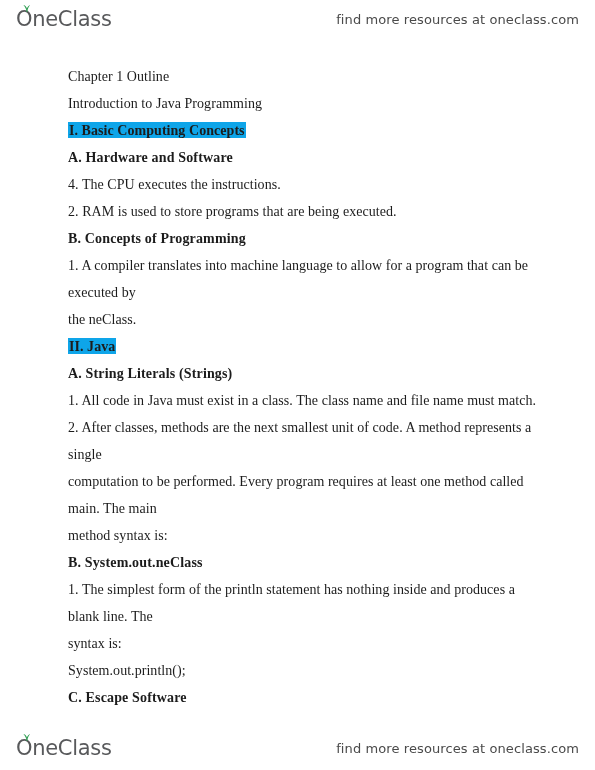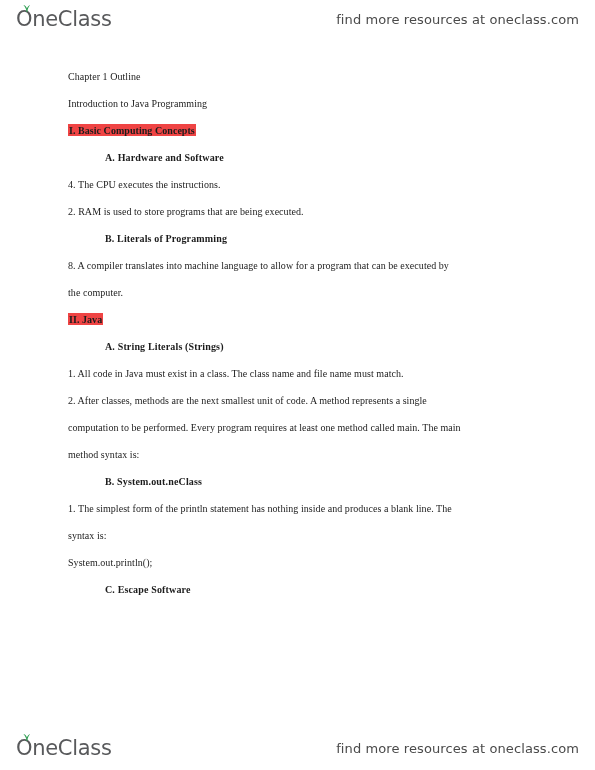--- a/index.html
+++ b/index.html
@@ -63,33 +63,32 @@
   }
 
   
   .doc {
     position: absolute;
     left: 68px;
     top: 63px;
     width: 470px;
   }
   .line {
-    font-size: 10px;
+    font-size: 14px;
     line-height: 27px;
     color: #1c1c1c;
     white-space: pre-wrap;
     letter-spacing: 0.05px;
   }
   .line.bold {
     font-weight: bold;
     letter-spacing: 0.15px;
-    margin-left: 37px;
   }
   .hl {
-    background: #ef4444;
+    background: #0ea5e9;
     font-weight: bold;
     padding: 1px 1px 0 1px;
     box-decoration-break: clone;
     -webkit-box-decoration-break: clone;
   }
   .tofu {
     display: inline-block;
     width: 5px;
     height: 9px;
     border: 1px solid #2a2a2a;
@@ -113,23 +112,23 @@
   <div class="promo">find more resources at oneclass.com</div>
 </div>
 
 <div class="doc">
     <div class="line">Chapter 1 Outline</div>
     <div class="line">Introduction to Java Programming</div>
     <div class="line"><span class="hl">I. Basic Computing Concepts</span></div>
     <div class="line bold">A. Hardware and Software</div>
     <div class="line">4. The CPU executes the instructions.</div>
     <div class="line">2. RAM is used to store programs that are being executed.</div>
-    <div class="line bold">B. Literals of Programming</div>
-    <div class="line">8. A compiler translates into machine language to allow for a program that can be executed by</div>
-    <div class="line">the computer.</div>
+    <div class="line bold">B. Concepts of Programming</div>
+    <div class="line">1. A compiler translates into machine language to allow for a program that can be executed by</div>
+    <div class="line">the neClass.</div>
     <div class="line"><span class="hl">II. Java</span></div>
     <div class="line bold">A. String Literals (Strings)</div>
     <div class="line">1. All code in Java must exist in a class. The class name and file name must match.</div>
     <div class="line">2. After classes, methods are the next smallest unit of code. A method represents a single</div>
     <div class="line">computation to be performed. Every program requires at least one method called main. The main</div>
     <div class="line">method syntax is:</div>
     <div class="line bold">B. System.out.neClass</div>
     <div class="line">1. The simplest form of the println statement has nothing inside and produces a blank line. The</div>
     <div class="line">syntax is:</div>
     <div class="line">System.out.println();</div>

